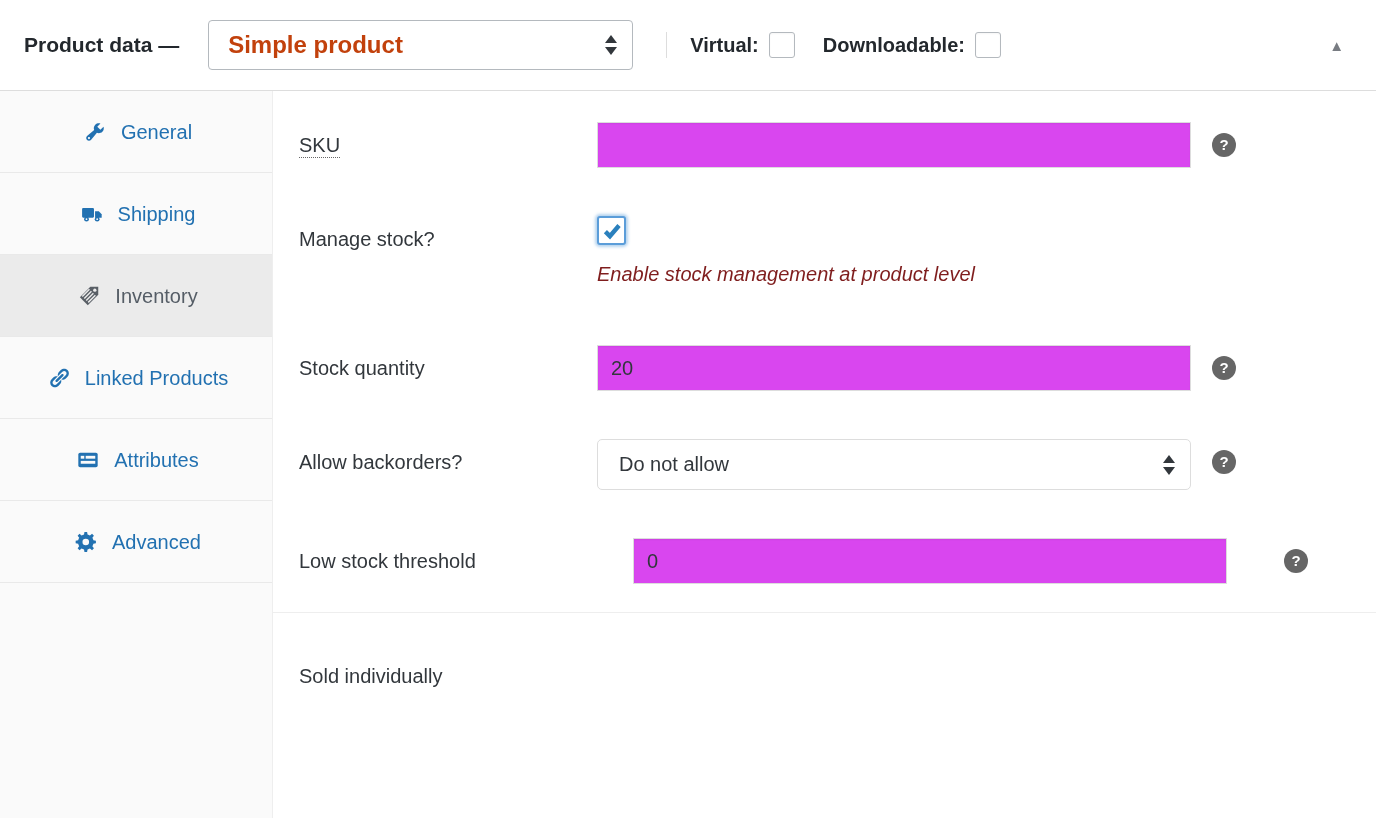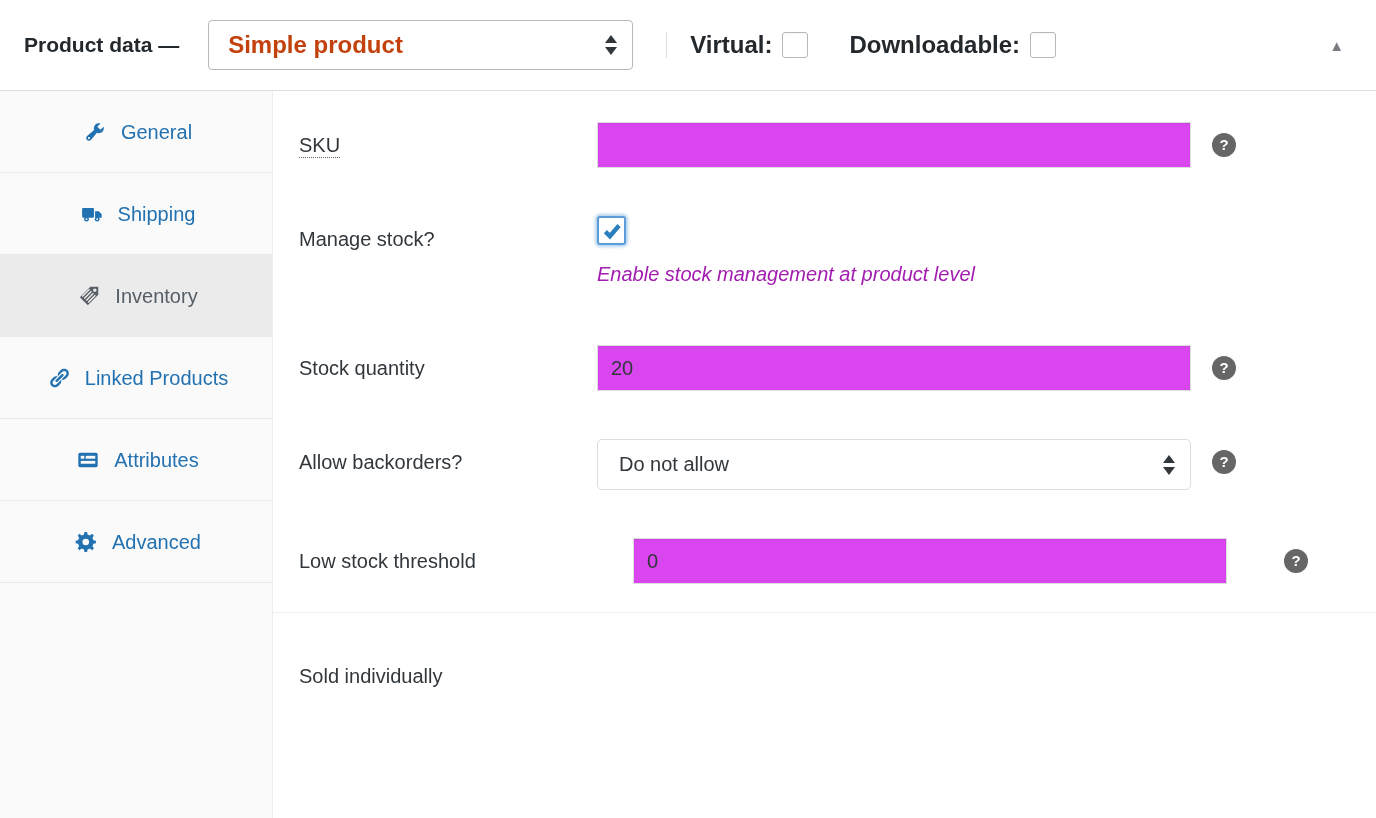--- a/index.html
+++ b/index.html
@@ -22,22 +22,22 @@
     border:1px solid #b4b9be; border-radius:4px; background:#fff;
     display:flex; align-items:center; justify-content:space-between;
     padding:0 15px 0 19px; cursor:pointer;
   }
   .type-select .value { font-size:24px; font-weight:600; color:#c2410c;text-align:center; }
   .arrows { display:flex; flex-direction:column; align-items:center; gap:4px; }
   .tri-up { width:0; height:0; border-left:6px solid transparent; border-right:6px solid transparent; border-bottom:8px solid #32373c; }
   .tri-down { width:0; height:0; border-left:6px solid transparent; border-right:6px solid transparent; border-top:8px solid #32373c; }
   .header-sep { width:1px; height:26px; background:#ddd; margin:0 23px 0 33px; }
   .hdr-group { display:flex; align-items:center; }
-  .hdr-group + .hdr-group { margin-left:41px; }
-  .hdr-check-label { font-size:24px; font-weight:bold; color:#23282d; }
+  .hdr-group + .hdr-group { margin-left:28px; }
+  .hdr-check-label { font-size:20px; font-weight:bold; color:#23282d; }
   .hdr-checkbox {
     width:26px; height:26px; border:1px solid #b4b9be; border-radius:3px;
     background:#fff; margin-left:10px; box-shadow:inset 0 1px 2px rgba(0,0,0,.04);
     cursor:pointer;
   }
   .collapse-toggle { margin-left:auto; color:#787c82; font-size:15px; line-height:1; cursor:pointer; padding:6px; }
 
   
   .pd-body { display:flex; height:727px; }
   .tabs {
@@ -75,21 +75,21 @@
   .cb {
     width:29px; height:29px; border:1px solid #b4b9be; border-radius:3px;
     background:#fff; cursor:pointer; box-shadow:inset 0 1px 2px rgba(0,0,0,.04);
   }
   .cb.focused {
     border:2px solid #5b9dd9;
     box-shadow:0 0 3px 2px rgba(91,157,217,.45);
     display:flex; align-items:center; justify-content:center;
   }
   .description {
-    font-style:italic; font-size:20px; color:#a21caf;
+    font-style:italic; font-size:20px; color:#7f1d1d;
     line-height:46px; max-width:732px; margin-top:6px;
   }
   .section-divider { border:0; border-top:1px solid #eee; margin:28px 0 0 -26px; height:0; }
   .row-low { margin-bottom:1px;gap:36px; }
   .row-sold { margin-top:40px; margin-bottom:0; }
 </style>
 </head>
 <body>
 
 <div class="pd-header">

